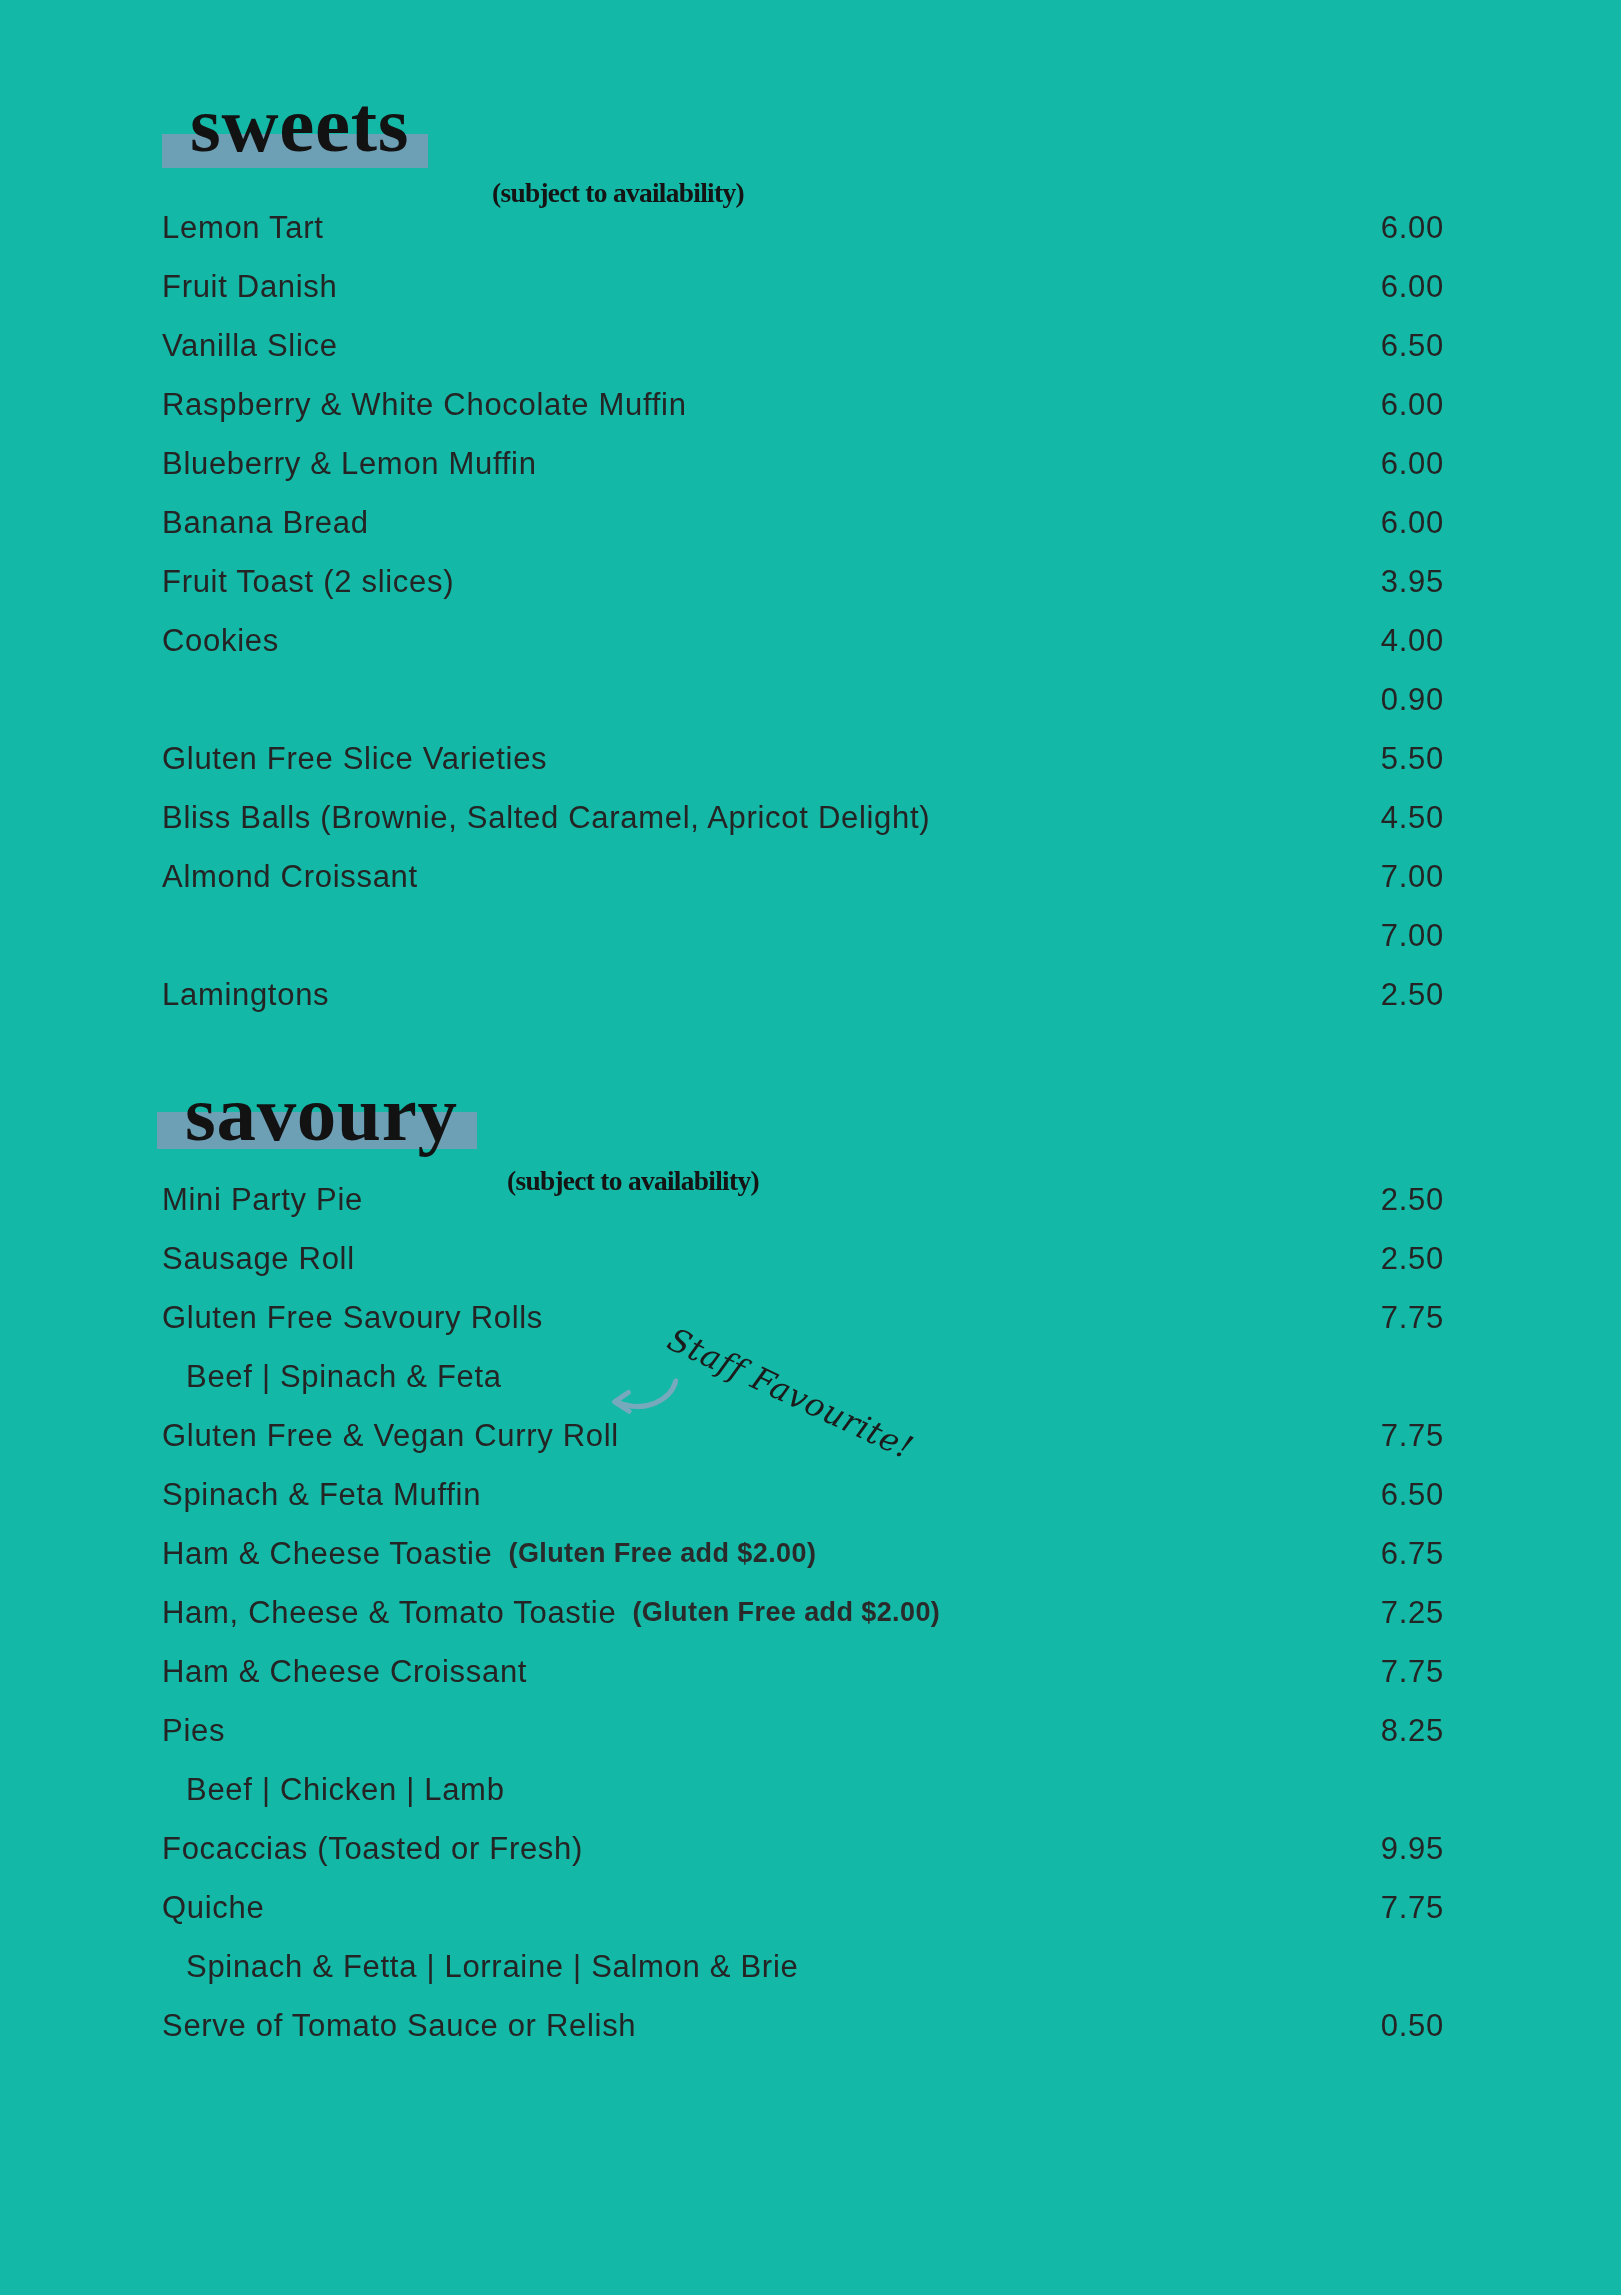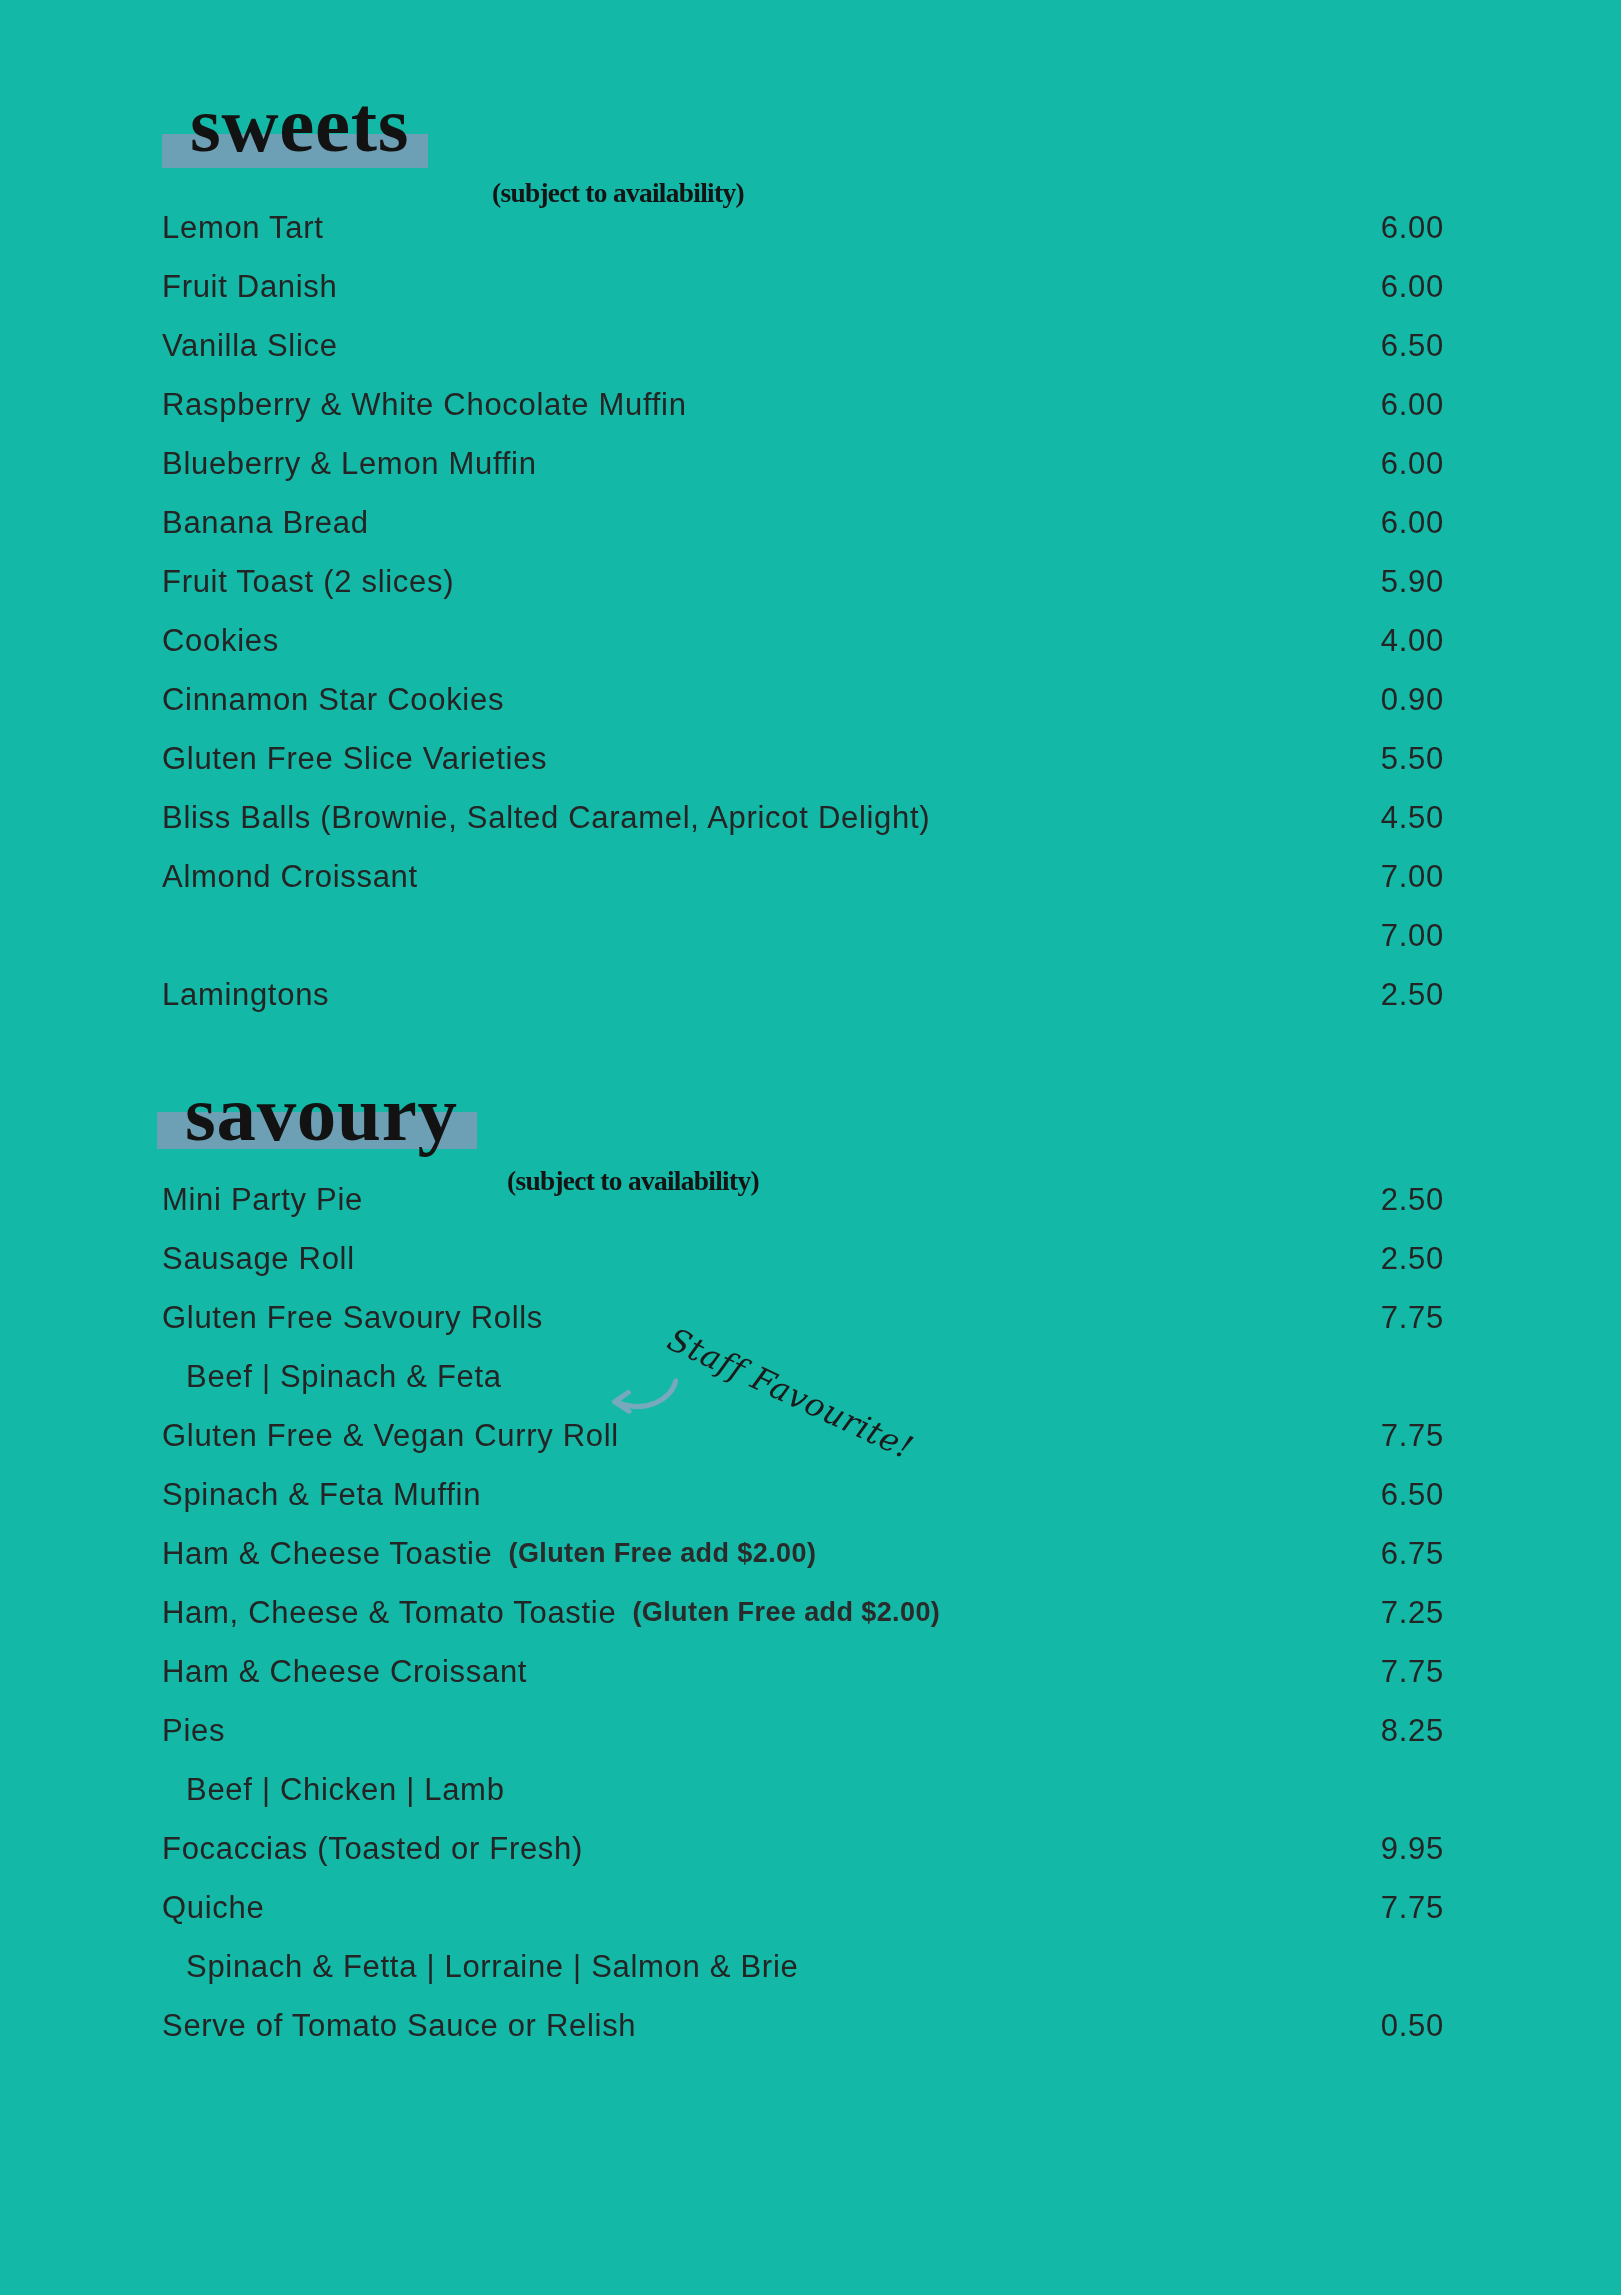--- a/index.html
+++ b/index.html
@@ -155,30 +155,29 @@
       <div class="row">
     <span class="item-name">Banana Bread</span>
 
     <span class="spacer"></span>
     <span class="item-price">6.00</span>
   </div>
       <div class="row">
     <span class="item-name">Fruit Toast (2 slices)</span>
 
     <span class="spacer"></span>
-    <span class="item-price">5.90</span>
+    <span class="item-price">3.95</span>
   </div>
       <div class="row">
     <span class="item-name">Cookies</span>
 
     <span class="spacer"></span>
     <span class="item-price">4.00</span>
   </div>
       <div class="row">
-    <span class="item-name">Cinnamon Star Cookies</span>
 
     <span class="spacer"></span>
     <span class="item-price">0.90</span>
   </div>
       <div class="row">
     <span class="item-name">Gluten Free Slice Varieties</span>
 
     <span class="spacer"></span>
     <span class="item-price">5.50</span>
   </div>

